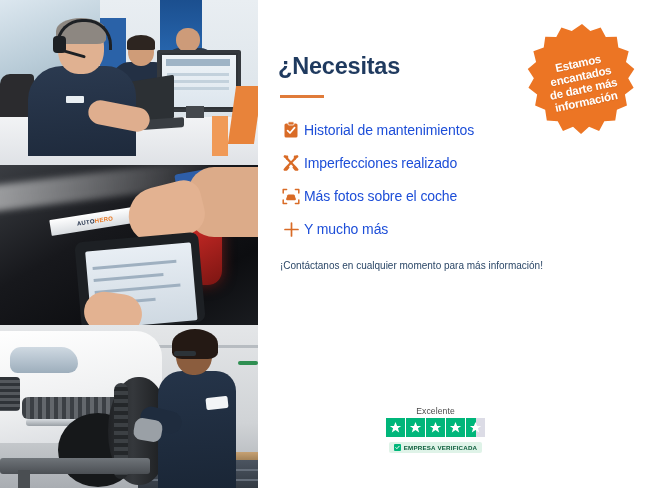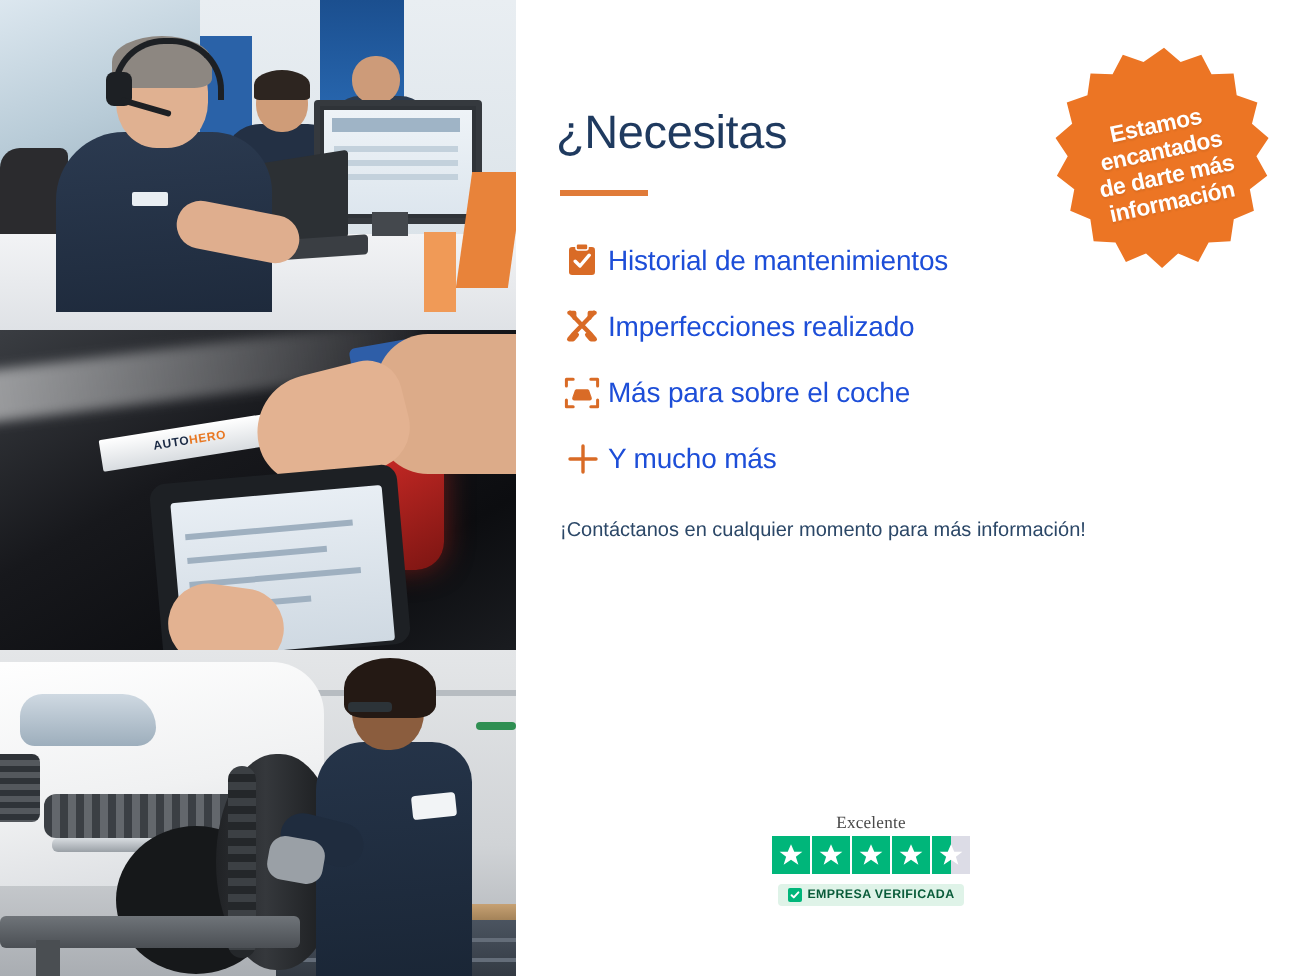--- a/index.html
+++ b/index.html
@@ -284,21 +284,21 @@
   .content {
     flex: 1 1 auto;
     position: relative;
     background: #ffffff;
     padding: 52px 22px 0 20px;
     box-sizing: border-box;
   }
 
   .headline {
     font-size: 23.5px;
-    font-weight: normal;
+    font-weight: bold;
     color: #1f3a5f;
     line-height: 1.26;
     letter-spacing: -0.2px;
     margin: 0;
     max-width: 230px;
   }
   .divider {
     width: 44px;
     height: 3px;
     background: #e07b39;
@@ -347,21 +347,21 @@
     gap: 11px;
   }
   .tp-logo { display: flex; align-items: center; gap: 4px; }
   .tp-name {
     font-size: 21.5px;
     font-weight: bold;
     color: #191919;
     letter-spacing: -0.7px;
   }
   .tp-right { display: flex; flex-direction: column; align-items: center; gap: 2px; }
-  .tp-excelente { font-size: 8.6px; color: #4a4a4a; letter-spacing: 0.1px; font-family: Liberation Serif, serif; }
+  .tp-excelente { font-size: 8.6px; color: #4a4a4a; letter-spacing: 0.1px; }
   .tp-stars { display: flex; gap: 1px; }
   .tp-star {
     width: 19px; height: 19px; background: #00b67a;
     display: flex; align-items: center; justify-content: center;
   }
   .tp-star.half {
     background: linear-gradient(90deg,#00b67a 50%,#dcdce6 50%);
   }
   .tp-verified {
     margin-top: 3px;
@@ -538,21 +538,21 @@
         <span class="feature-icon">
           <svg width="18" height="17" viewBox="0 0 18 17" fill="none">
             <path d="M1.2 5 L1.2 1.6 L4.6 1.6" stroke="#d96b26" stroke-width="1.5" stroke-linecap="round" stroke-linejoin="round"></path>
             <path d="M13.4 1.6 L16.8 1.6 L16.8 5" stroke="#d96b26" stroke-width="1.5" stroke-linecap="round" stroke-linejoin="round"></path>
             <path d="M16.8 12 L16.8 15.4 L13.4 15.4" stroke="#d96b26" stroke-width="1.5" stroke-linecap="round" stroke-linejoin="round"></path>
             <path d="M4.6 15.4 L1.2 15.4 L1.2 12" stroke="#d96b26" stroke-width="1.5" stroke-linecap="round" stroke-linejoin="round"></path>
             <path d="M4.3 10.4 L5.4 7.3 C5.6 6.8 6 6.6 6.5 6.6 L11.5 6.6 C12 6.6 12.4 6.8 12.6 7.3 L13.7 10.4 Z" fill="#d96b26"></path>
             <rect x="4.1" y="10" width="9.8" height="2.2" rx="1" fill="#d96b26"></rect>
           </svg>
         </span>
-        <span class="feature-label">Más para sobre el coche</span>
+        <span class="feature-label">Más fotos sobre el coche</span>
       </li>
 
       <li class="feature-item">
         <span class="feature-icon">
           <svg width="17" height="17" viewBox="0 0 17 17" fill="none">
             <path d="M8.5 2 L8.5 15" stroke="#d96b26" stroke-width="1.7" stroke-linecap="round"></path>
             <path d="M2 8.5 L15 8.5" stroke="#d96b26" stroke-width="1.7" stroke-linecap="round"></path>
           </svg>
         </span>
         <span class="feature-label">Y mucho más</span>

